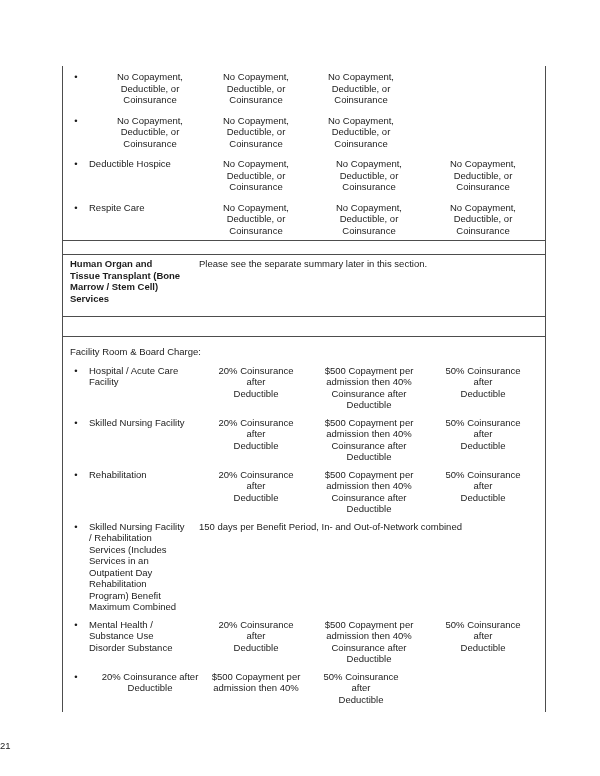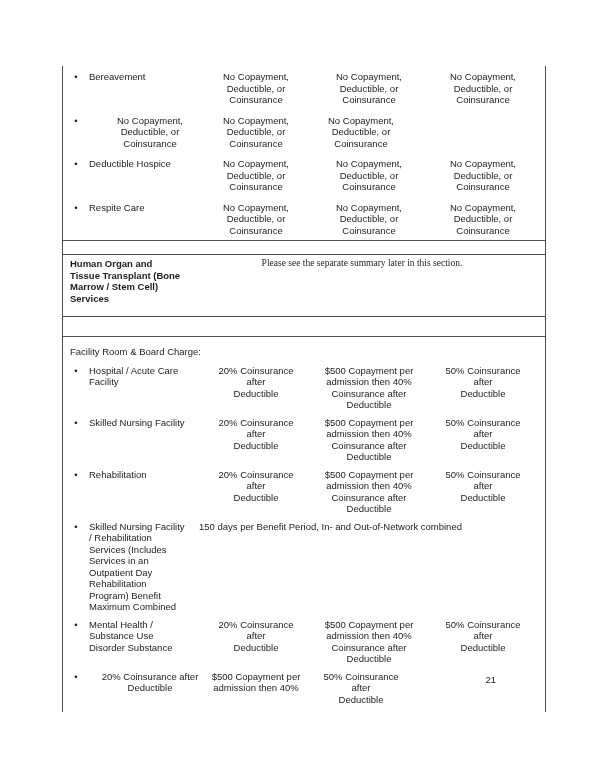--- a/index.html
+++ b/index.html
@@ -60,46 +60,43 @@
     grid-template-columns: 136px 1fr;
     padding: 3px 0 12px 0;
     min-height: 46px;
   }
   .transplant-label {
     padding-left: 7px;
     white-space: pre-line;
     font-weight: bold;
   }
   .transplant-note {
-    text-align: center;
     padding-right: 20px;
-    font-family: Liberation Serif, serif;
   }
 
   .inp-head { padding: 5px 0 0 7px; }
   .inp-sub { padding: 9px 0 0 7px; }
 
   .page-number {
     position: absolute;
-    top: 674px;
+    top: 740px;
     left: 0;
     width: 496px;
-    text-align: right;
+    text-align: left;
   }
 </style>
 </head>
 <body>
 
 <div class="benefits-table">
 
   <div class="sec rows-wrap">
 
     <div class="row">
       <div class="bullet-cell">•</div>
-      <div class="label-cell">Bereavement</div>
       <div class="val-cell">No Copayment,
 Deductible, or
 Coinsurance</div>
       <div class="val-cell">No Copayment,
 Deductible, or
 Coinsurance</div>
       <div class="val-cell val-last">No Copayment,
 Deductible, or
 Coinsurance</div>
     </div>

